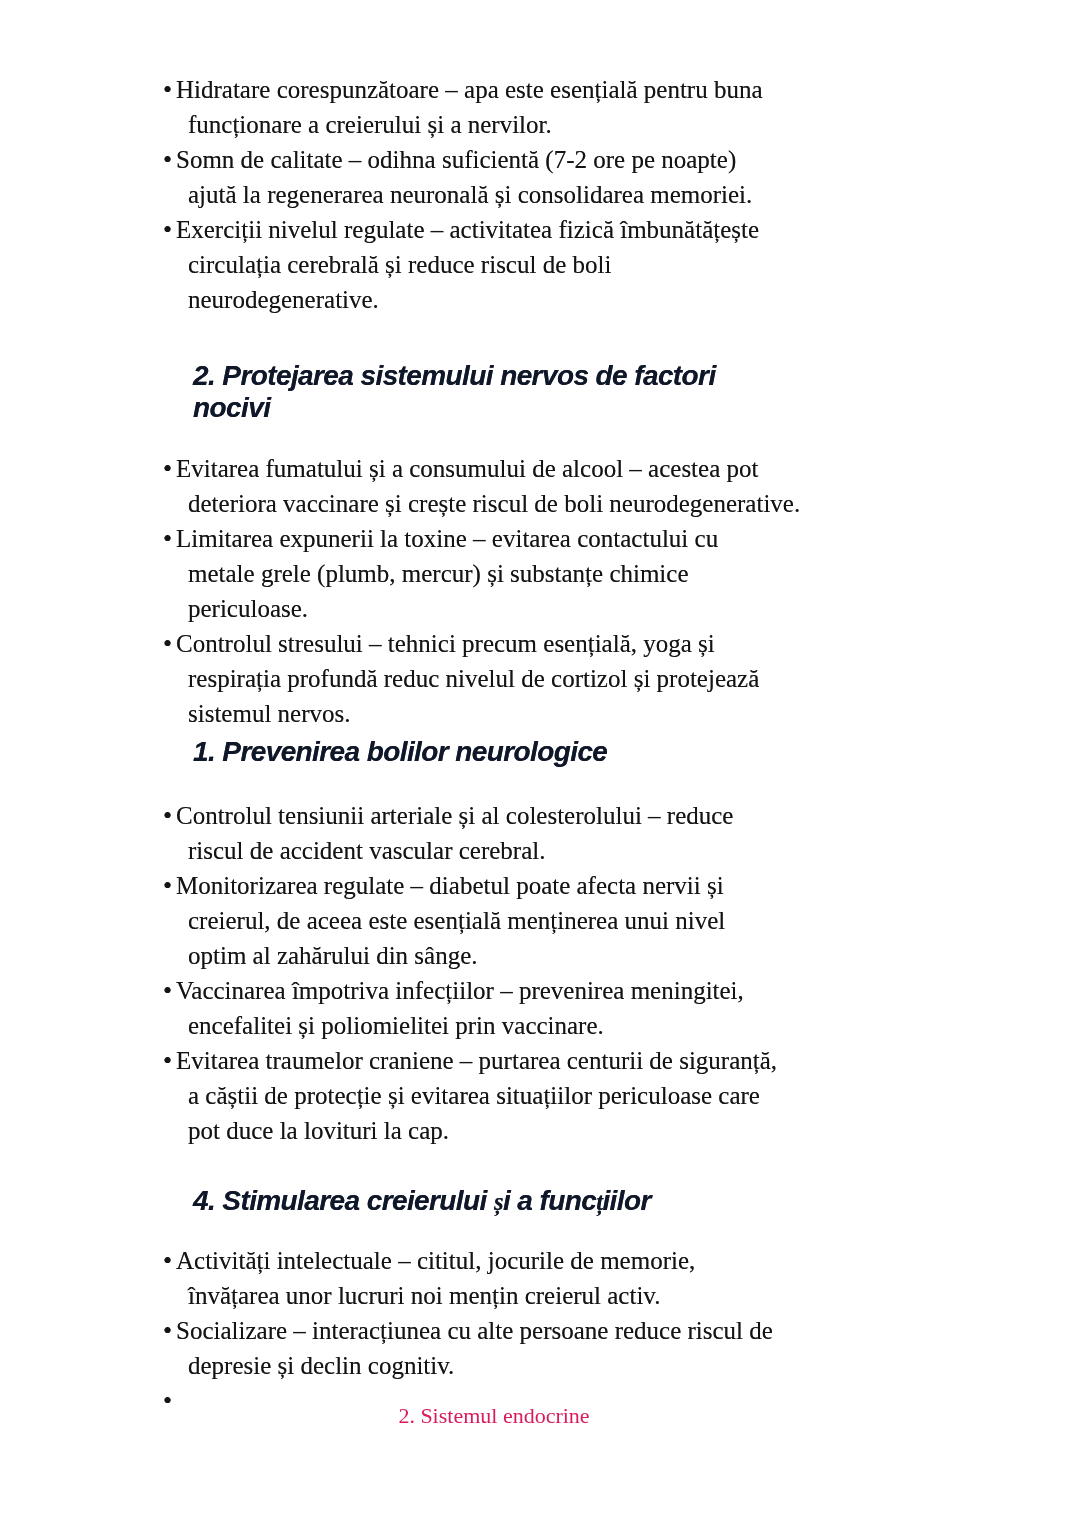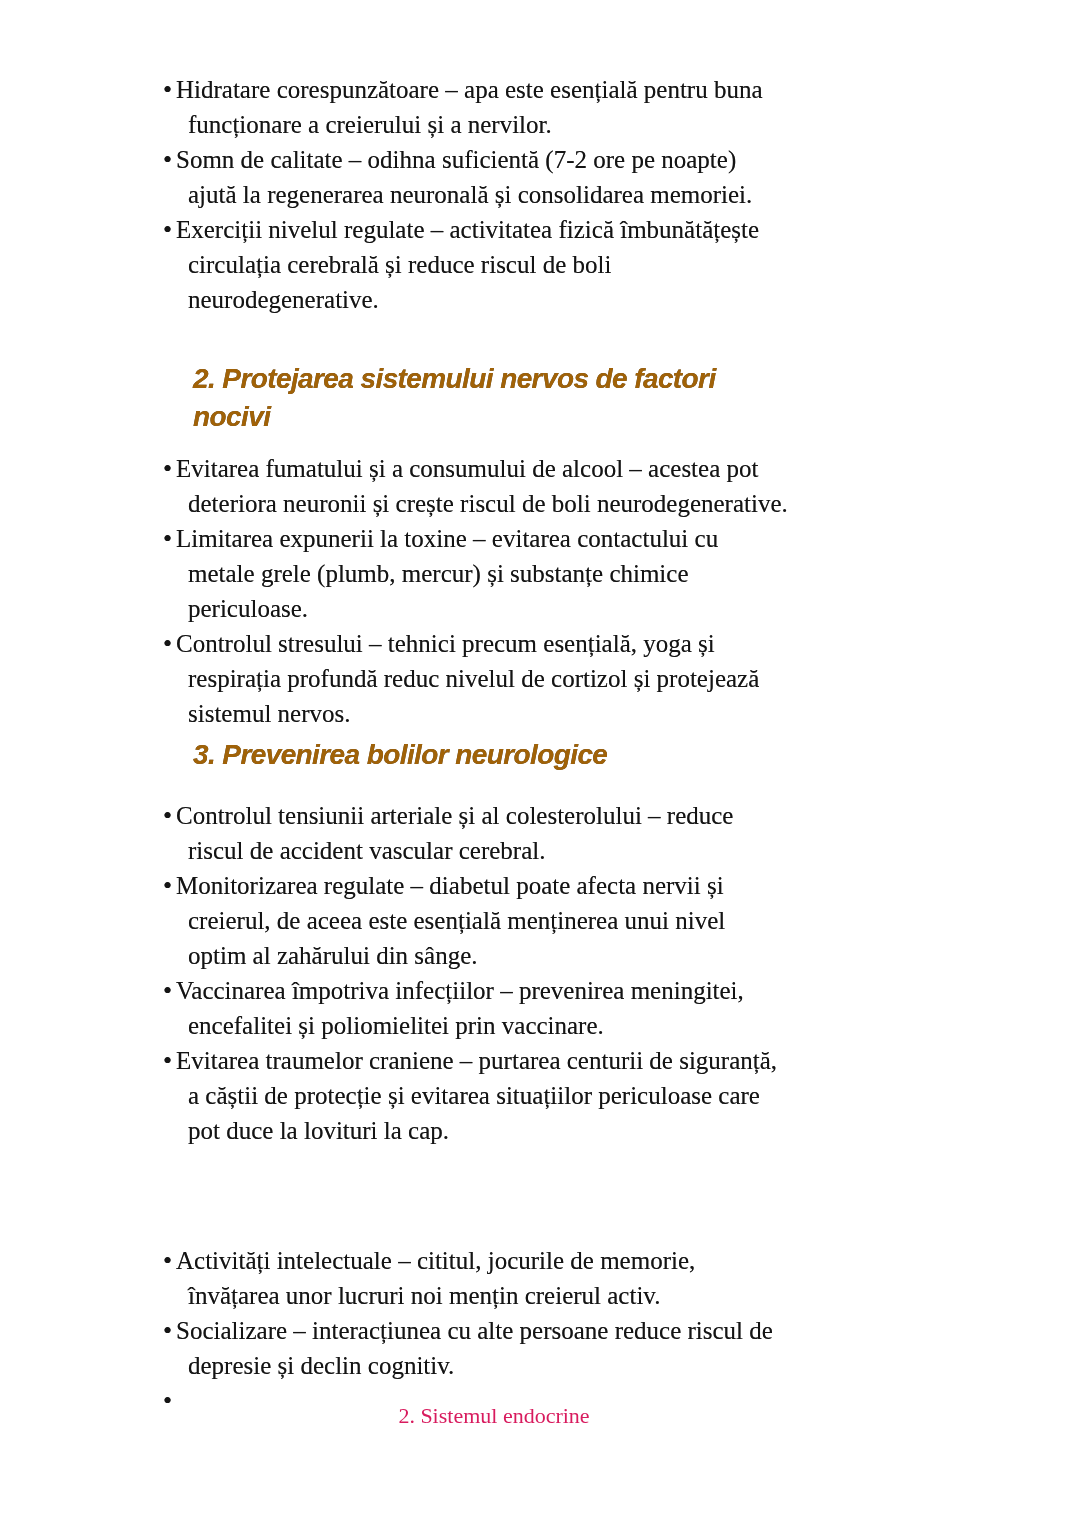--- a/index.html
+++ b/index.html
@@ -26,22 +26,22 @@
   }
   .li-text{
     display:block;
     white-space:pre-line;
     text-indent:-12px;
   }
   .heading{
     position:absolute;left:193px;width:800px;
     font-family:"Liberation Sans", sans-serif;
     font-weight:bold;font-style:italic;
-    font-size:28px;line-height:38px;
-    color:#a16207;
+    font-size:28px;line-height:32px;
+    color:#0f172a;
     letter-spacing:-0.6px;
     white-space:pre-line;
     text-shadow:0 0 0.6px rgba(0,0,0,0.7);
   }
   .serif-glyph{
     font-family:"Liberation Serif", serif;
     font-weight:600;
     font-size:0.88em;
   }
   .pink-title{
@@ -77,38 +77,38 @@
 </div>
 
 <div class="heading" style="top:360px">2. Protejarea sistemului nervos de factori
 nocivi</div>
 
 <div class="block" style="top:451px">
   <ul class="bullet-list">
     <li>
         <span class="bullet">•</span>
         <span class="li-text">Evitarea fumatului și a consumului de alcool – acestea pot
-deteriora neuronii și crește riscul de boli neurodegenerative.</span>
+deteriora vaccinare și crește riscul de boli neurodegenerative.</span>
       </li>
     <li>
         <span class="bullet">•</span>
         <span class="li-text">Limitarea expunerii la toxine – evitarea contactului cu
 metale grele (plumb, mercur) și substanțe chimice
 periculoase.</span>
       </li>
     <li>
         <span class="bullet">•</span>
         <span class="li-text">Controlul stresului – tehnici precum esențială, yoga și
 respirația profundă reduc nivelul de cortizol și protejează
 sistemul nervos.</span>
       </li>
   </ul>
 </div>
 
-<div class="heading" style="top:736px">3. Prevenirea bolilor neurologice</div>
+<div class="heading" style="top:736px">1. Prevenirea bolilor neurologice</div>
 
 <div class="block" style="top:798px">
   <ul class="bullet-list">
     <li>
         <span class="bullet">•</span>
         <span class="li-text">Controlul tensiunii arteriale și al colesterolului – reduce
 riscul de accident vascular cerebral.</span>
       </li>
     <li>
         <span class="bullet">•</span>
@@ -124,20 +124,21 @@
     <li>
         <span class="bullet">•</span>
         <span class="li-text">Evitarea traumelor craniene – purtarea centurii de siguranță,
 a căștii de protecție și evitarea situațiilor periculoase care
 pot duce la lovituri la cap.</span>
       </li>
   </ul>
 </div>
 
 <div class="heading" style="top:1153px">
+  <div><span>4. Stimularea creierului </span><span class="serif-glyph">ș</span><span>i a func</span><span class="serif-glyph">ț</span><span>iilor</span></div>
 </div>
 
 <div class="block" style="top:1243px">
   <ul class="bullet-list">
     <li>
         <span class="bullet">•</span>
         <span class="li-text">Activități intelectuale – cititul, jocurile de memorie,
 învățarea unor lucruri noi mențin creierul activ.</span>
       </li>
     <li>

